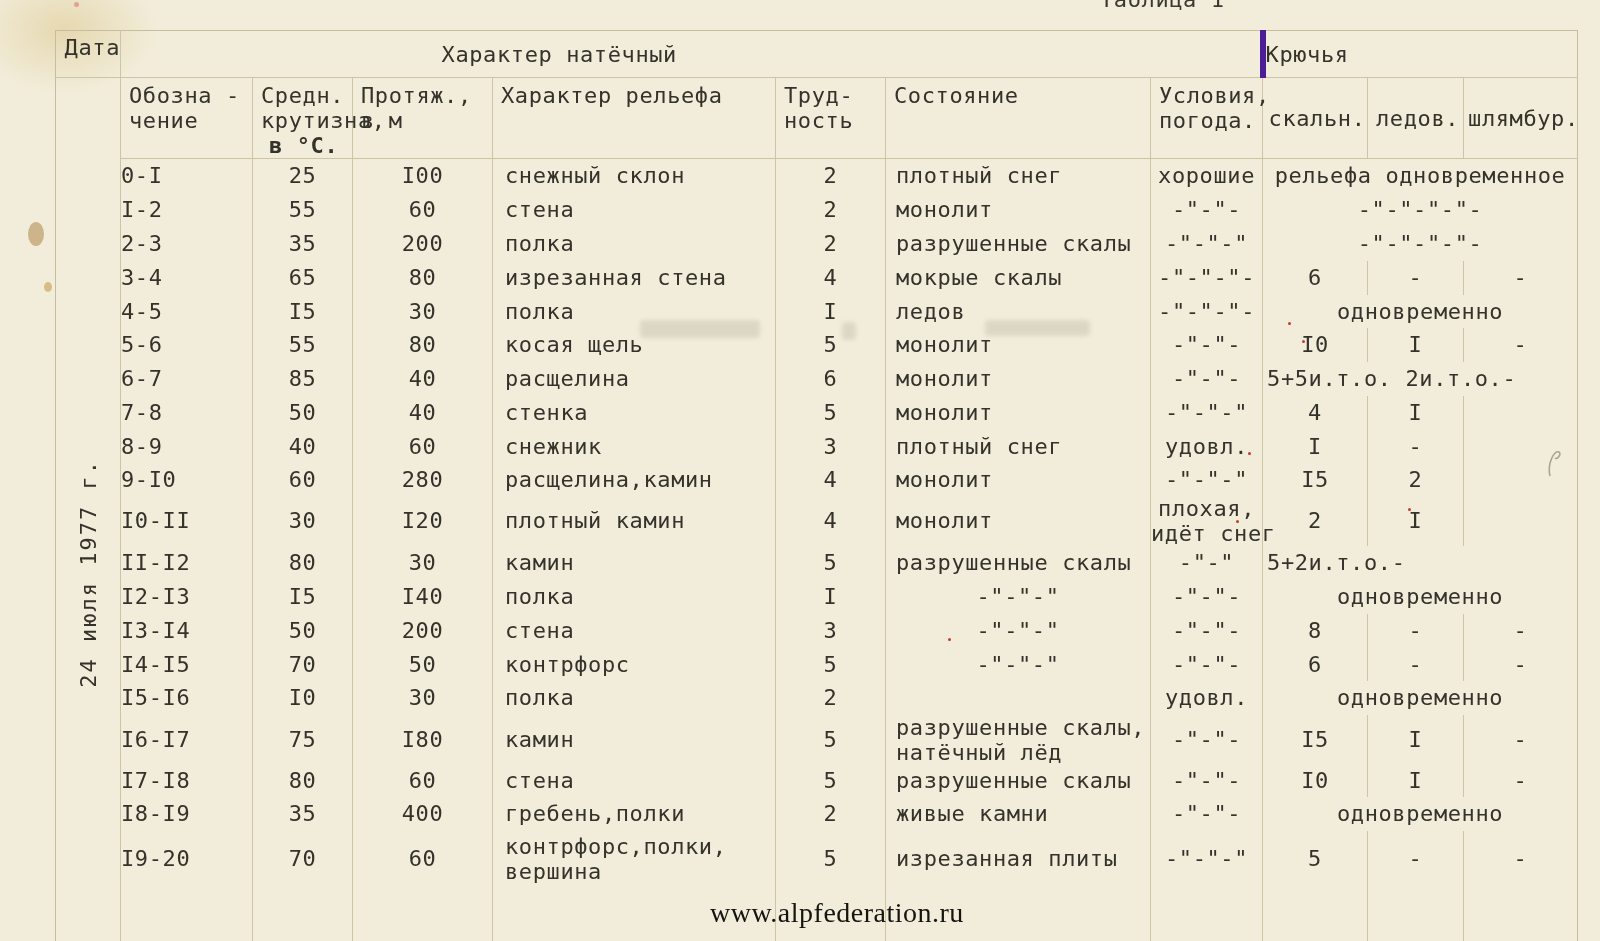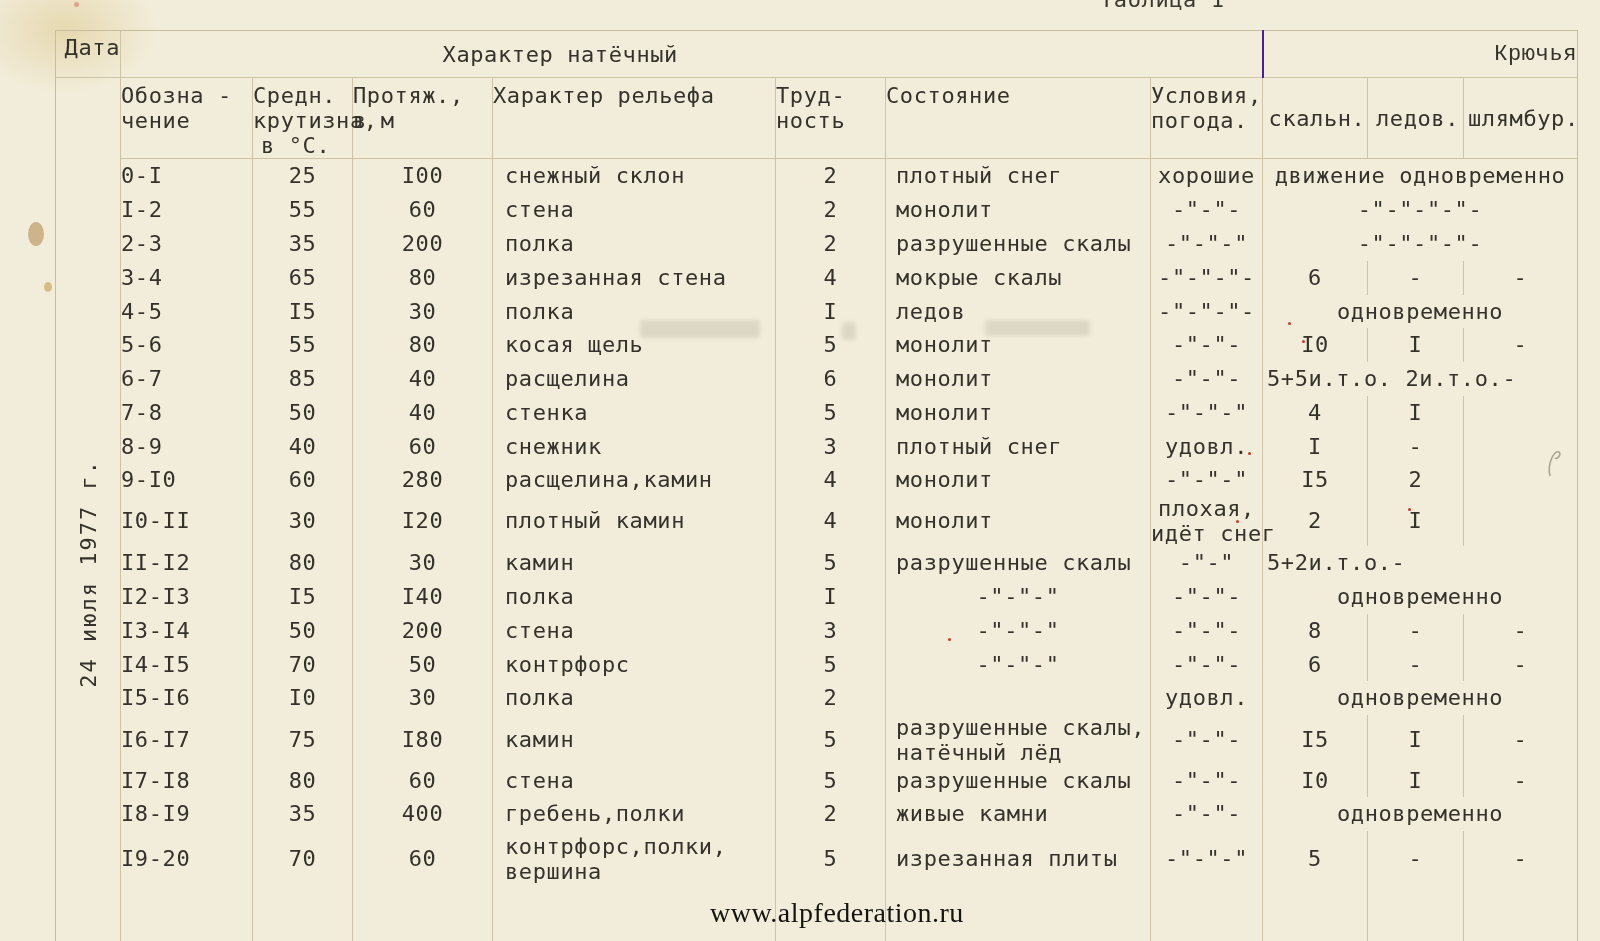--- a/index.html
+++ b/index.html
@@ -21,27 +21,27 @@
   table.route{
     position:absolute;left:55px;top:30px;width:1522px;height:880px;
     border-collapse:collapse;table-layout:fixed;
     border:1px solid #c6bd9e;
   }
   td,th{padding:0;margin:0;font-weight:normal;font-size:22px;letter-spacing:.6px;
     vertical-align:middle;overflow:visible;white-space:nowrap;}
   td,th{border-left:1px solid #cdc4a6;}
   .nobl{border-left:none;}
   tr.h1 th{border-bottom:1px solid #cdc4a6;}
-  tr.h2 th{border-bottom:1px solid #cdc4a6;vertical-align:top;text-align:left;padding-top:5px;}
+  tr.h2 th{border-bottom:1px solid #cdc4a6;vertical-align:top;text-align:left;padding-top:5px;padding-left:8px;}
   tr.h2 th.mid{vertical-align:middle;text-align:center;padding-top:0;padding-left:4px;}
   tr.h1 .date-h{text-align:right;vertical-align:top;padding:4px 0 0 6px;}
   tr.h1 .gh-section{text-align:center;padding-right:262px;}
-  tr.h1 .gh-pitons{text-align:right;border-left:2px solid #4c1d95;font-family:Liberation Mono, monospace;}
+  tr.h1 .gh-pitons{text-align:left;border-left:6px solid #4c1d95;}
   .line{display:block;line-height:25px;}
-  .line.indent{padding-left:8px;}
+  .line.indent{padding-left:8px;font-weight:bold;}
 
   .date-cell{text-align:center;vertical-align:middle;border-left:none;}
   .date-vert{display:inline-block;writing-mode:vertical-rl;transform:rotate(180deg);
     font-size:22px;letter-spacing:2px;margin-top:120px;}
 
   td.des{text-align:left;}
   td.st{text-align:center;}
   td.len{text-align:center;}
   td.rel{text-align:left;padding-left:12px;}
   td.dif{text-align:center;}
@@ -131,21 +131,21 @@
   </tr>
 
   <tr style="height:34px">
     <td class="des">0-I</td>
     <td class="st">25</td>
     <td class="len">I00</td>
     <td class="rel">снежный склон</td>
     <td class="dif">2</td>
     <td class="sta">плотный снег</td>
     <td class="con">хорошие</td>
-    <td class="sp" colspan="3">движение одновременно</td>
+    <td class="sp" colspan="3">рельефа одновременное</td>
   </tr>
 
   <tr style="height:34px">
     <td class="des">I-2</td>
     <td class="st">55</td>
     <td class="len">60</td>
     <td class="rel">стена</td>
     <td class="dif">2</td>
     <td class="sta">монолит</td>
     <td class="con">-"-"-</td>

